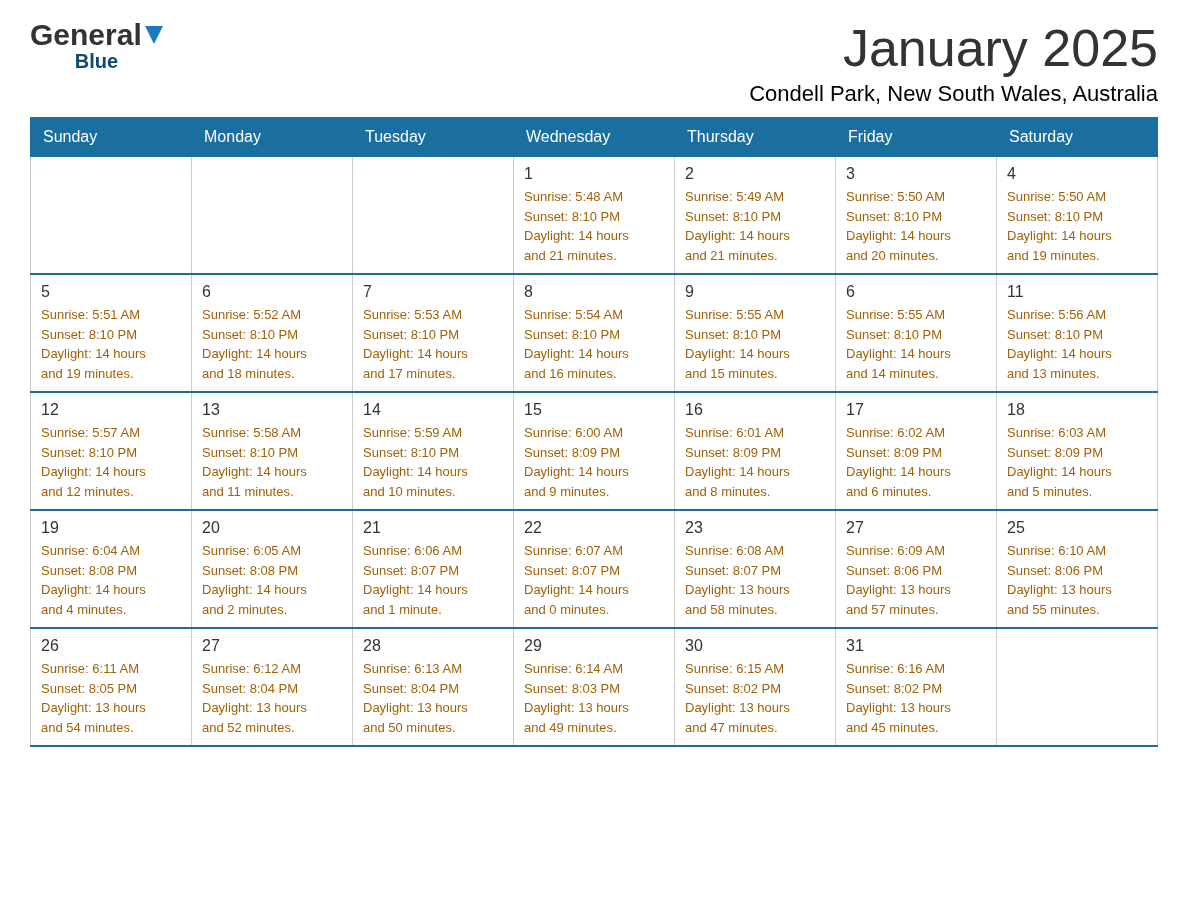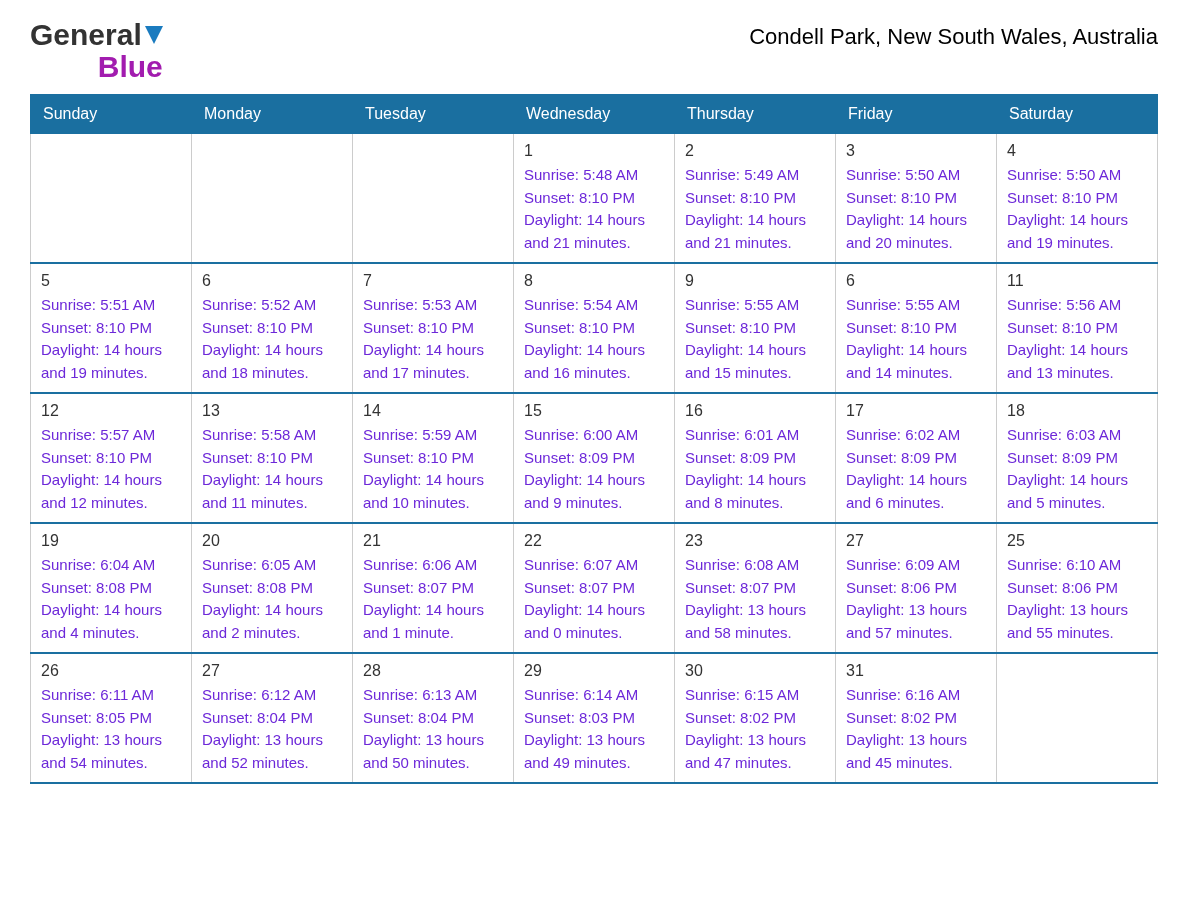--- a/index.html
+++ b/index.html
@@ -13,21 +13,21 @@
     }
     .header-row {
       display: flex;
       justify-content: space-between;
       align-items: flex-start;
       margin-bottom: 10px;
     }
     .logo {
       display: flex;
       flex-direction: column;
-      align-items: flex-end;
+      align-items: center;
     }
     .title-section {
       text-align: right;
     }
     .main-title {
       font-size: 52px;
       font-weight: normal;
       color: #333;
       line-height: 1.1;
     }
@@ -65,22 +65,22 @@
     .calendar tbody tr {
       border-bottom: 2px solid #1a6fa0;
     }
     .day-number {
       font-size: 16px;
       color: #333;
       font-weight: normal;
       margin-bottom: 4px;
     }
     .day-info {
-      font-size: 15px;
-      color: #6d28d9;
+      font-size: 13px;
+      color: #a16207;
       line-height: 1.5;
     }
     .empty-cell {
       background: #fff;
     }
     .logo-line {
       display: flex;
       align-items: center;
       line-height: 1;
     }
@@ -92,24 +92,25 @@
   <div class="logo">
     <div class="logo-line">
       <span style="font-size:30px;font-weight:bold;color:#333;">General</span>
       <span style="display:inline-block;margin-left:3px;margin-top:2px;">
         <svg width="18" height="18" viewBox="0 0 18 18">
             <polygon points="0,0 18,0 9,18" fill="#1a7bbf"></polygon>
           </svg>
       </span>
     </div>
     <div>
-      <span style="font-size:30px;font-weight:bold;color:#a21caf;">Blue</span>
+      <span style="font-size:20px;font-weight:bold;color:#0c4a6e;">Blue</span>
     </div>
   </div>
   <div class="title-section">
+    <div class="main-title">January 2025</div>
     <div class="subtitle">Condell Park, New South Wales, Australia</div>
   </div>
 </div>
 
 <table class="calendar">
   <thead>
     <tr>
       <th>Sunday</th>
       <th>Monday</th>
       <th>Tuesday</th>

